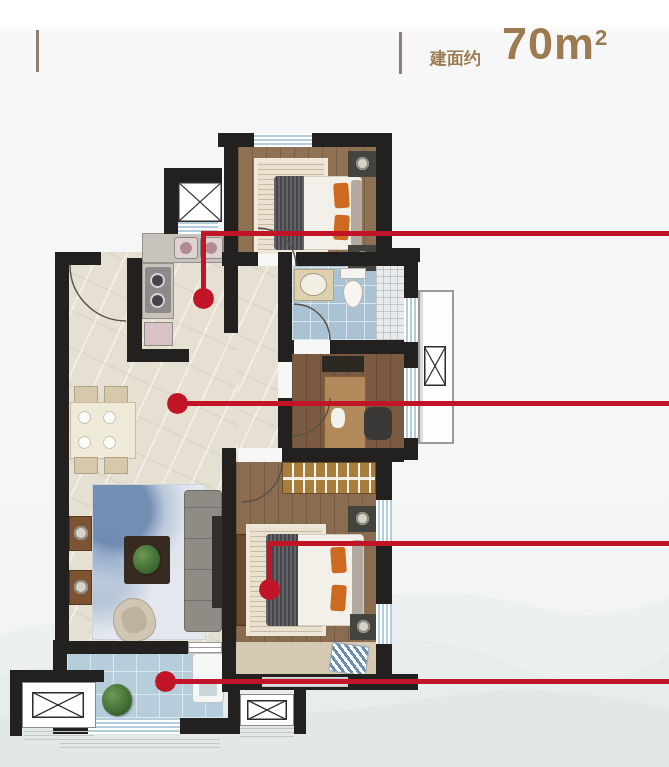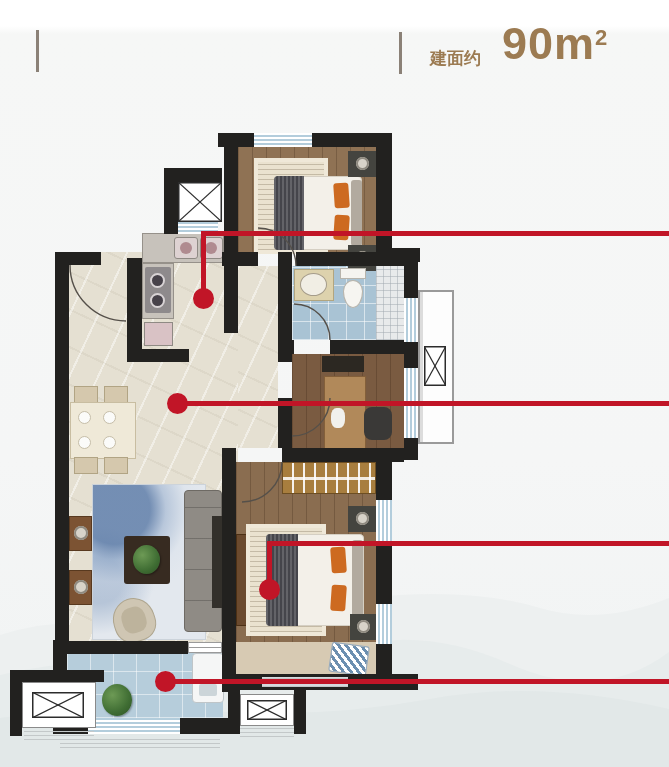--- a/index.html
+++ b/index.html
@@ -215,16 +215,16 @@
       <div class="red-seg" style="left: 267px; top: 541px; width: 5px; height: 50px; background: rgb(193, 21, 39);"></div>
       <div class="red-dot" style="left: 259px; top: 579px; width: 21px; height: 21px; background: rgb(193, 21, 39);"></div>
       <div class="red-seg" style="left: 165px; top: 679px; width: 504px; height: 5px; background: rgb(193, 21, 39);"></div>
       <div class="red-dot" style="left: 155px; top: 671px; width: 21px; height: 21px; background: rgb(193, 21, 39);"></div>
     </div>
 
   <div class="hdr">
     <span class="vbar vbar-l" style="background: rgb(139, 129, 119);"></span>
     <span class="vbar vbar-r" style="background: rgb(139, 129, 119);"></span>
     <span class="area-label" style="color: rgb(156, 123, 82); font-family: Liberation Serif, serif;">建面约</span>
-    <span class="area-value" style="color: rgb(156, 123, 82);"><span>90m</span><sup>2</sup></span>
+    <span class="area-value" style="color: rgb(156, 123, 82);"><span>70m</span><sup>2</sup></span>
   </div>
 
 </div>
 
 </body></html>

